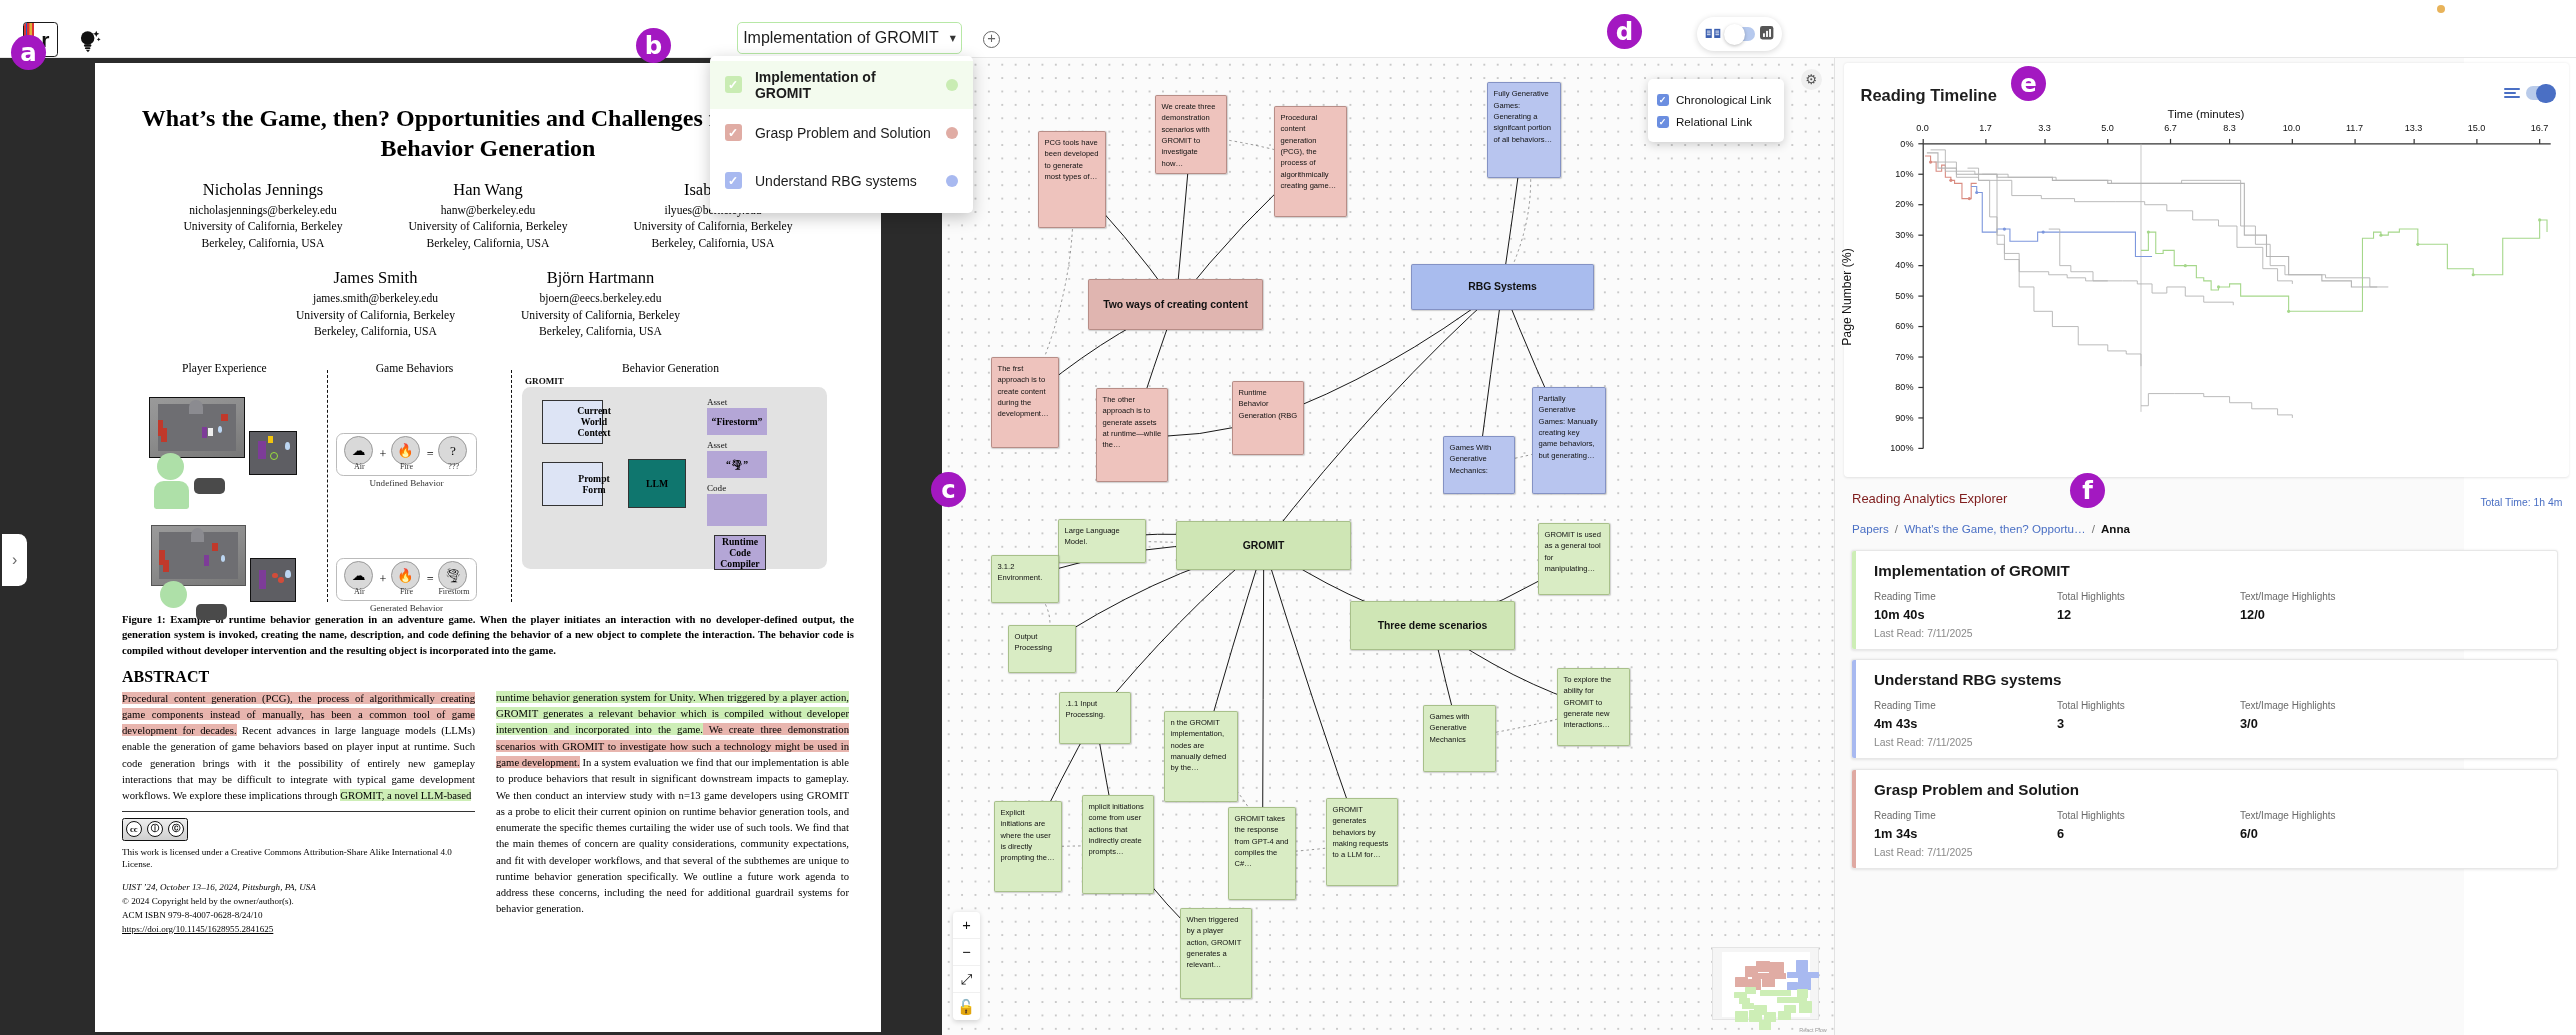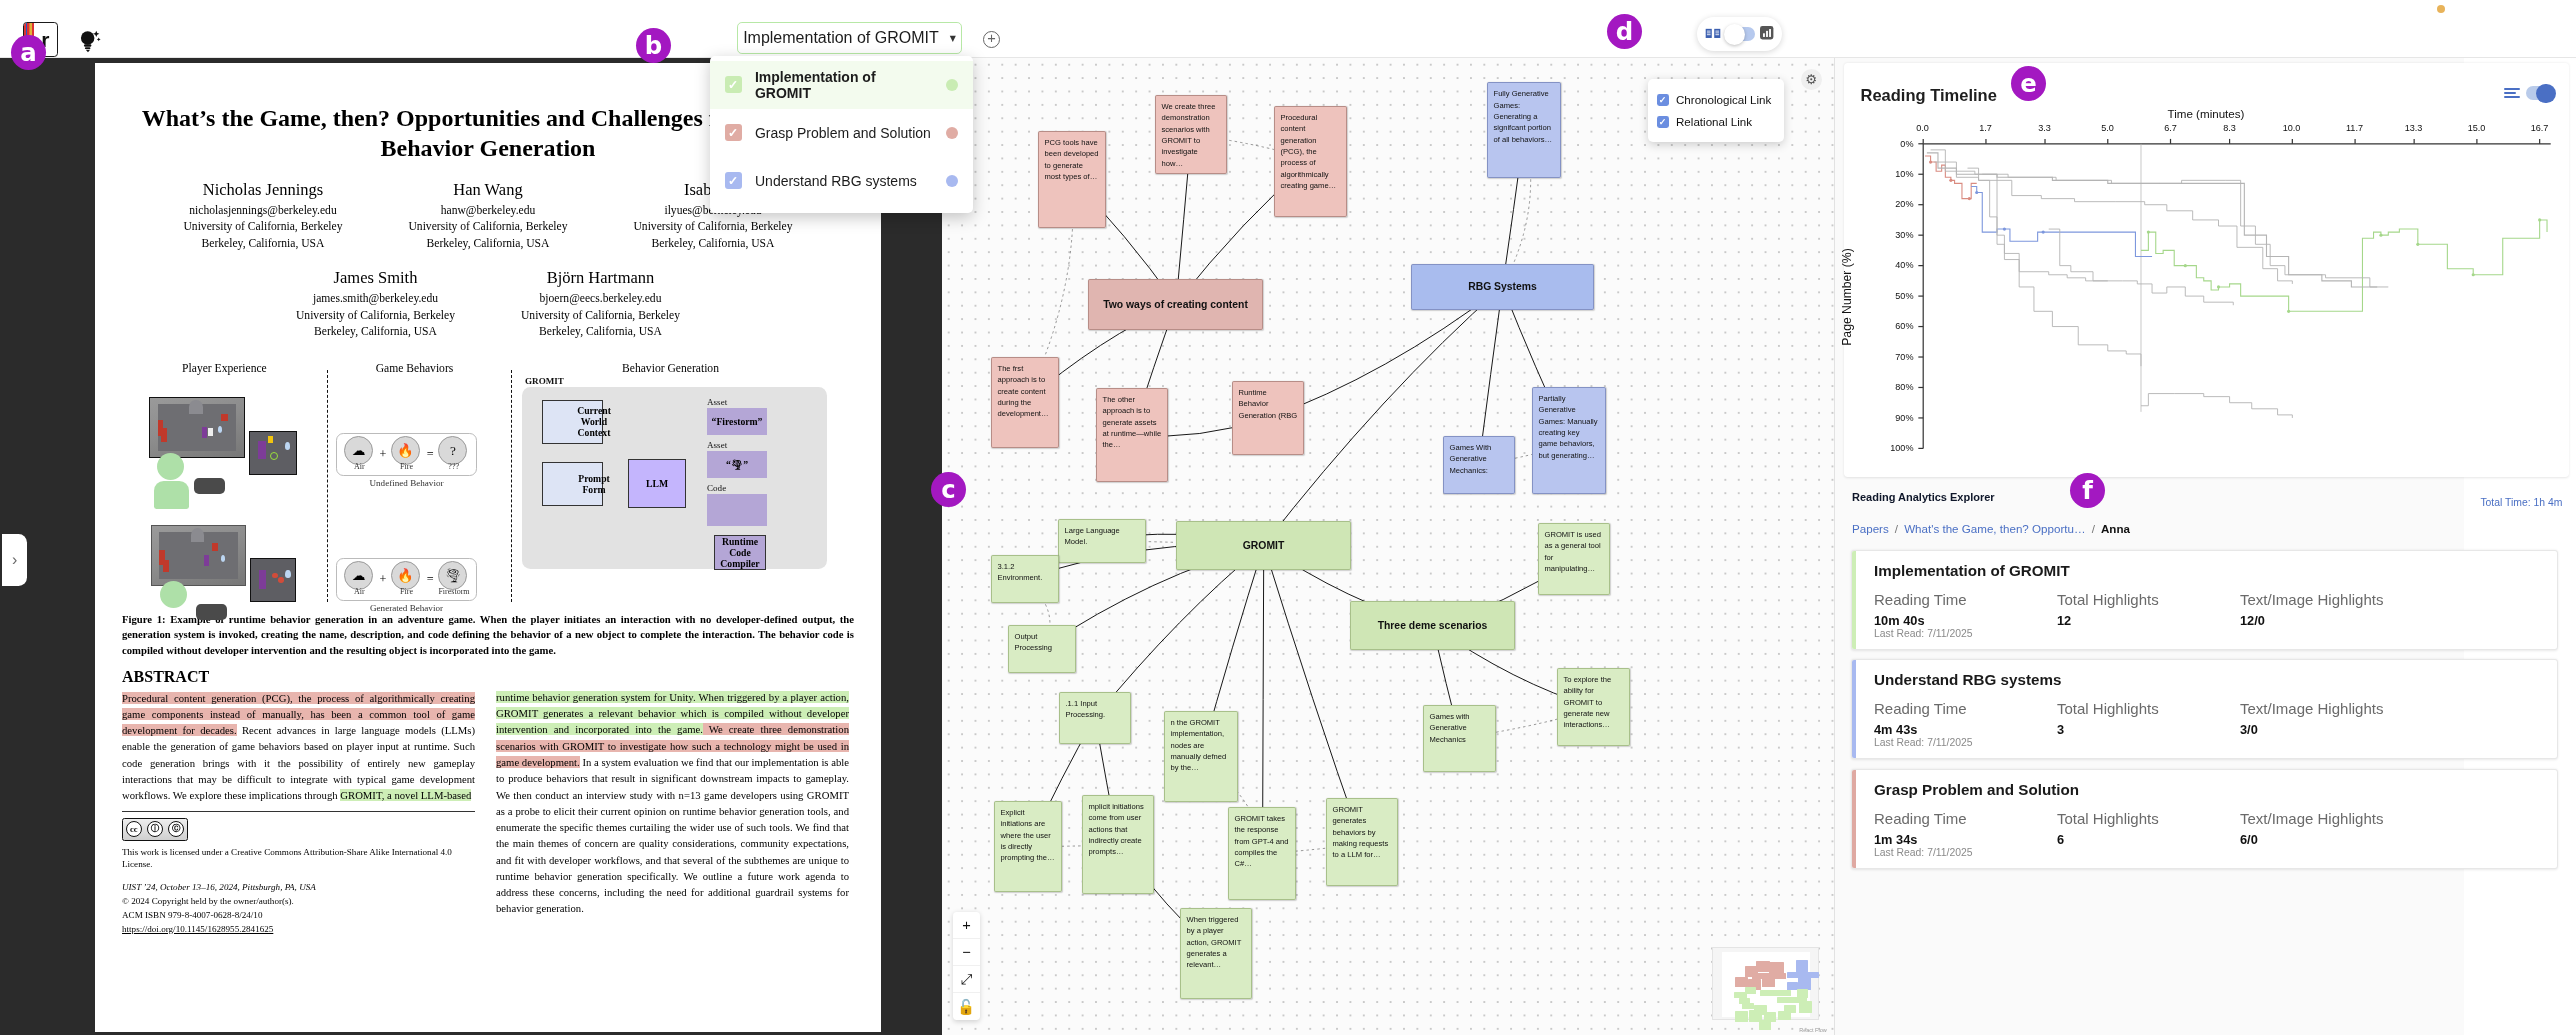--- a/index.html
+++ b/index.html
@@ -138,21 +138,21 @@
   .behav-card { position:absolute; border:1.2px solid #bbb; border-radius:7.3px; background:#fff;
                 display:flex; align-items:center; justify-content:center; gap:4.9px; }
   .circ { width:29px; height:29px; border-radius:50%; background:#d9d9d9; border:1.2px solid #9a9a9a;
           display:flex; align-items:center; justify-content:center; font-size:13.4px;}
   .circ-lbl { position:absolute; bottom:2.4px; width:100%; text-align:center; font-size:8px; color:#333;}
   .behav-sub { position:absolute; width:100%; text-align:center; font-size:9.1px; color:#333; }
   #gromit-box { position:absolute; background:#e2e2e2; border-radius:8.5px; }
   .bg-node { position:absolute; border:1.2px solid #333; font-size:9.7px;
              display:flex; align-items:center; justify-content:center; text-align:center; font-weight:700;}
   .bg-blue { background:#dde4f5;padding-left:43px; }
-  .bg-green { background:#c4b5fd;text-align:center; }
+  .bg-green { background:#0f766e;text-align:center; }
   .bg-purple { background:#b4a6d6; }
   .bg-lbl { position:absolute; font-size:9.1px; color:#111; }
 
   #fig-caption {
     margin: 6.1px 27px 0 27px; font-size: 10.7px; line-height: 1.45;
     font-weight: 700; font-family:"Liberation Serif", serif; text-align: justify;
   }
   #abs-wrap { display:flex; margin: 9.7px 27px 0 27px; gap: 21px; }
   .abs-col { width: 353px; font-family:"Liberation Serif", serif; }
   #abs-head { font-size: 16px; font-weight:700; margin-bottom: 3.7px; }
@@ -235,37 +235,37 @@
   #chart { position:absolute; left: 0; top: 44px; width: 725px; height: 366px; }
   #chart-xlabel { position:absolute; left:0; top: 0; width:100%; text-align:center; font-size:11.6px; color:#111; }
   #chart-ylabel {
     position:absolute; left: 3.7px; top: 183px; font-size: 12.2px; color:#111;
     transform: rotate(-90deg) translate(-50%,0); transform-origin: left center; white-space:nowrap;
   }
   .xt { position:absolute; font-size:9.1px; color:#111; transform: translateX(-50%); }
   .yt { position:absolute; font-size:9.1px; color:#111; transform: translateY(-50%); text-align:right; }
 
   #explorer { position:absolute; left: 0; top: 426px; width: 742px; height: 548px; }
-  #ex-title { position:absolute; left: 17px; top: 7.3px; font-size: 11px; font-weight:700; color:#0f172a; }
+  #ex-title { position:absolute; left: 17px; top: 7.3px; font-size: 13px; font-weight:400; color:#7f1d1d; }
   #ex-total { position:absolute; right: 14.6px; top: 13.4px; font-size: 10.4px; color:#4a6fc4; }
   #breadcrumb { position:absolute; left: 17px; top: 38px; font-size: 11.6px; display:flex; gap:6.1px; align-items:center; }
   #breadcrumb a { color:#4a6fc4; text-decoration:none; cursor:pointer; }
   #breadcrumb .sep { color:#777; }
   #breadcrumb .cur { color:#111; font-weight:700; }
 
   .ex-card {
     position:absolute; left: 16px; width: 707px; background:#fff;
     border:0.6px solid #e7e7e7; border-radius: 3px;
     box-shadow: 0 0.6px 2.4px rgba(0,0,0,0.09); overflow:hidden;
   }
   .ex-bar { position:absolute; left:0; top:0; width: 4.3px; height:100%; }
   .ex-name { position:absolute; left: 22px; top: 11px; font-size: 15.2px; font-weight:700; color:#1a1a1a; }
   .ex-stats { position:absolute; left: 22px; top: 40px; width: 664px; display:flex; }
   .ex-stat { width: 183px; }
-  .ex-stat .k { font-size: 15px; color:#6a6a6a; margin-bottom: 4.9px; }
+  .ex-stat .k { font-size: 10px; color:#6a6a6a; margin-bottom: 4.9px; }
   .ex-stat .v { font-size: 12.8px; color:#111; font-weight:700; }
   .ex-last { position:absolute; left: 22px; bottom: 9.7px; font-size: 10.4px; color:#8a8a8a; }
 </style>
 </head>
 <body>
 
 <div id="left-rail">
   <div id="rail-top"></div>
   <div id="rail-expand">›</div>
 </div>

